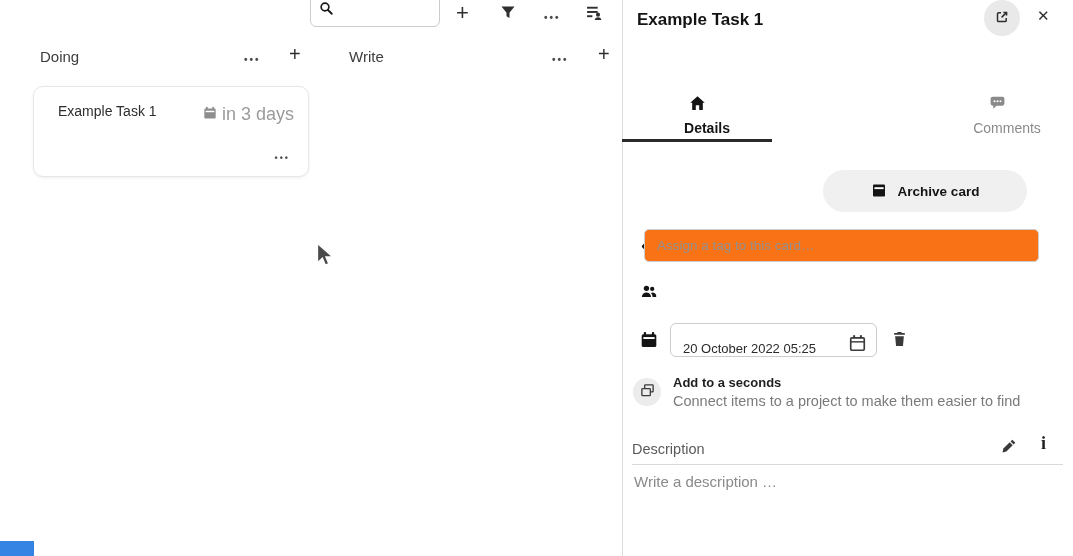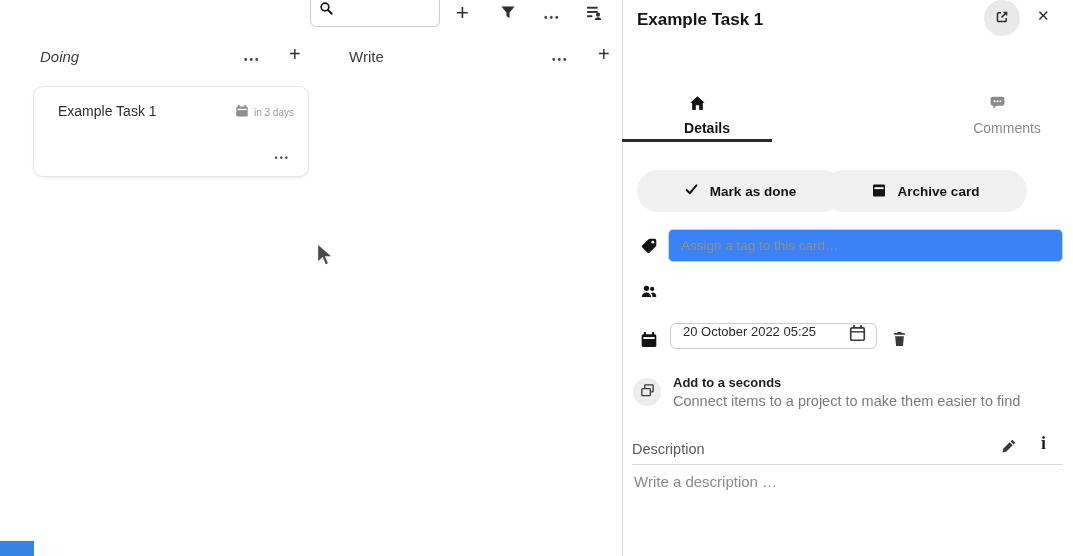--- a/index.html
+++ b/index.html
@@ -26,21 +26,21 @@
 
   
   .col-label { position:absolute; top:48px; font-size:15px; color:#3d3d3d; }
   .col-btn { position:absolute; background:none; border:none; cursor:pointer; font-family:inherit; }
   .card {
     position:absolute; left:33px; top:86px; width:276px; height:91px;
     background:#fff; border:1px solid #e7e7e7; border-radius:10px;
     box-shadow:0 1px 3px rgba(0,0,0,.07); cursor:pointer;
   }
   .card-title { position:absolute; left:24px; top:16px; font-size:14px; color:#2e2e2e; }
-  .card-due { position:absolute; right:14px; top:17px; font-size:10px; color:#9b9b9b;
+  .card-due { position:absolute; right:14px; top:17px; font-size:18px; color:#9b9b9b;
     display:flex; align-items:center; gap:5px; }
   .card-dots { position:absolute; right:18px; bottom:12px; background:none; border:none; cursor:pointer; }
 
   .divider { position:absolute; left:622px; top:0; width:1px; height:556px; background:var(--divider); }
 
   
   .panel-title { position:absolute; left:637px; top:10px; font-size:17px; font-weight:bold; color:#141414; }
   .panel-meta  { position:absolute; left:637px; top:41px; font-size:13px; color:#636363; }
   .ext-btn { position:absolute; left:984px; top:0px; width:36px; height:36px; border-radius:50%;
     background:#e9e9e9; border:none; display:flex; align-items:center; justify-content:center; cursor:pointer; }
@@ -57,28 +57,28 @@
 
   
   .pill { position:absolute; top:170px; height:42px; border:none; border-radius:21px;
     background:var(--button_bg); display:flex; align-items:center; justify-content:center; gap:11px;
     font-family:inherit; font-size:13.5px; font-weight:bold; color:#141414; cursor:pointer; }
   .pill-done { left:637px; width:206px; }
   .pill-archive { left:823px; width:204px; }
 
   
   .row-icon { position:absolute; left:640px; }
-  .text-input { position:absolute; left:668px; width:395px; height:33px;
-    border:1px solid var(--input_border); border-radius:5px; background:#3b82f6;
+  .text-input { position:absolute; left:644px; width:395px; height:33px;
+    border:1px solid var(--input_border); border-radius:5px; background:#f97316;
     font-family:inherit; font-size:13.5px; color:#2b2b2b; padding:4px 12px; outline:none; }
   .text-input::placeholder { color:#8f8f8f; opacity:1; }
 
-  .date-field { position:absolute; left:670px; top:323px; width:207px; height:26px;
+  .date-field { position:absolute; left:670px; top:323px; width:207px; height:34px;
     border:1px solid var(--input_border); border-radius:6px; background:#fff;
-    display:flex; align-items:flex-start; padding:0 9px 0 12px; cursor:pointer; }
+    display:flex; align-items:flex-end; padding:0 9px 0 12px; cursor:pointer; }
   .date-text { flex:1; font-size:13px; color:#2b2b2b; text-align:left; }
   .icon-btn { background:none; border:none; cursor:pointer; padding:0; display:flex; align-items:center; }
   .trash-btn { position:absolute; left:891px; top:330px; }
 
   .proj-circle { position:absolute; left:633px; top:378px; width:28px; height:28px;
     border-radius:50%; background:var(--circle_bg); display:flex; align-items:center; justify-content:center; }
   .proj-title { position:absolute; left:673px; top:375px; font-size:13px; font-weight:600; color:#1f1f1f; }
   .proj-sub { position:absolute; left:673px; top:393px; font-size:14.5px; color:#7a7a7a; }
 
   
@@ -125,21 +125,21 @@
       <svg width="17" height="17" viewBox="0 0 16 16">
         <line x1="1" y1="3.5" x2="11" y2="3.5" stroke="#2f2f2f" stroke-width="1.8"></line>
         <line x1="1" y1="7.5" x2="11" y2="7.5" stroke="#2f2f2f" stroke-width="1.8"></line>
         <line x1="1" y1="11.5" x2="6" y2="11.5" stroke="#2f2f2f" stroke-width="1.8"></line>
         <circle cx="11.3" cy="10" r="1.9" fill="#2f2f2f"></circle>
         <path d="M8.2 15a3.2 3.2 0 0 1 6.3 0Z" fill="#2f2f2f"></path>
       </svg>
     </span>
   </button>
 
-  <span class="col-label" style="left:40px;font-style:italic;">Doing</span>
+  <span class="col-label" style="left:40px;">Doing</span>
   <button class="col-btn" style="left:244px; top:51px;">
     <span class="glyph-dots">•••</span>
   </button>
   <button class="col-btn" style="left:289px; top:44px;">
     <span class="glyph-plus" style="font-size:20px;">+</span>
   </button>
 
   <span class="col-label" style="left:349px;">Write</span>
   <button class="col-btn" style="left:552px; top:51px;">
     <span class="glyph-dots">•••</span>
@@ -206,28 +206,20 @@
         <path d="M4 9.5v3.4l3.6-3.4Z" fill="#8a8a8a"></path>
         <circle cx="5.2" cy="5.8" r="0.95" fill="#fff"></circle>
           <circle cx="8" cy="5.8" r="0.95" fill="#fff"></circle>
           <circle cx="10.8" cy="5.8" r="0.95" fill="#fff"></circle>
       </svg>
     </span>
     <span class="tlabel">Comments</span>
   </button>
   <div class="tab-underline"></div>
 
-  <button class="pill pill-done">
-    <span class="ic">
-      <svg width="15" height="15" viewBox="0 0 16 16" fill="none" stroke="#141414" stroke-width="2.1" stroke-linecap="round" stroke-linejoin="round">
-          <path d="M2.8 8.6 6.2 12l7-8.4"></path>
-        </svg>
-    </span>
-    <span>Mark as done</span>
-  </button>
   <button class="pill pill-archive">
     <span class="ic">
       <svg width="16" height="16" viewBox="0 0 16 16">
         <rect x="2" y="2.5" width="12" height="12" rx="1" fill="#141414"></rect>
         <rect x="3.4" y="5.2" width="9.2" height="1.9" fill="#ffffff"></rect>
       </svg>
     </span>
     <span>Archive card</span>
   </button>
 

